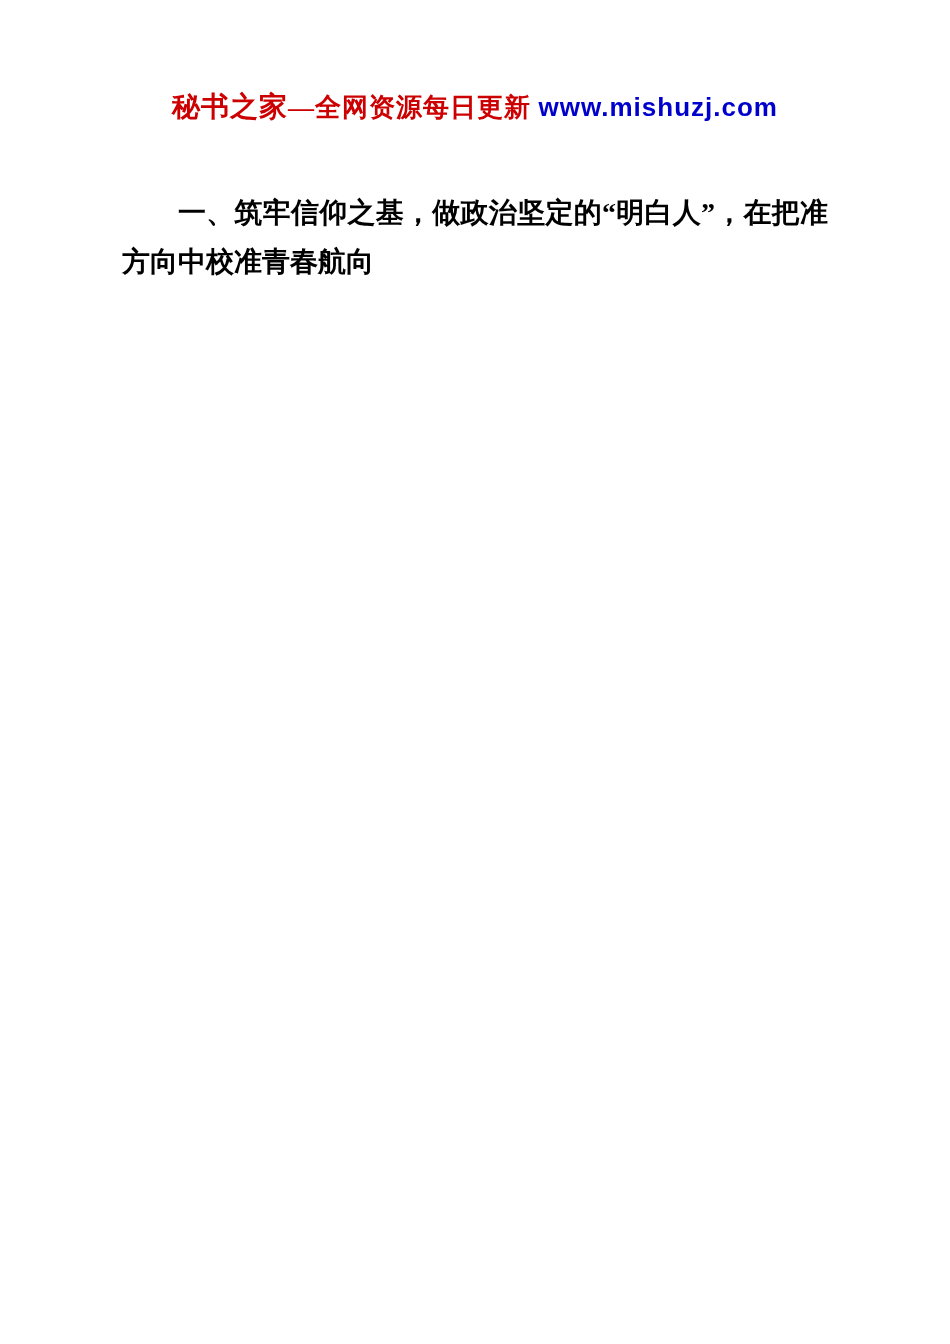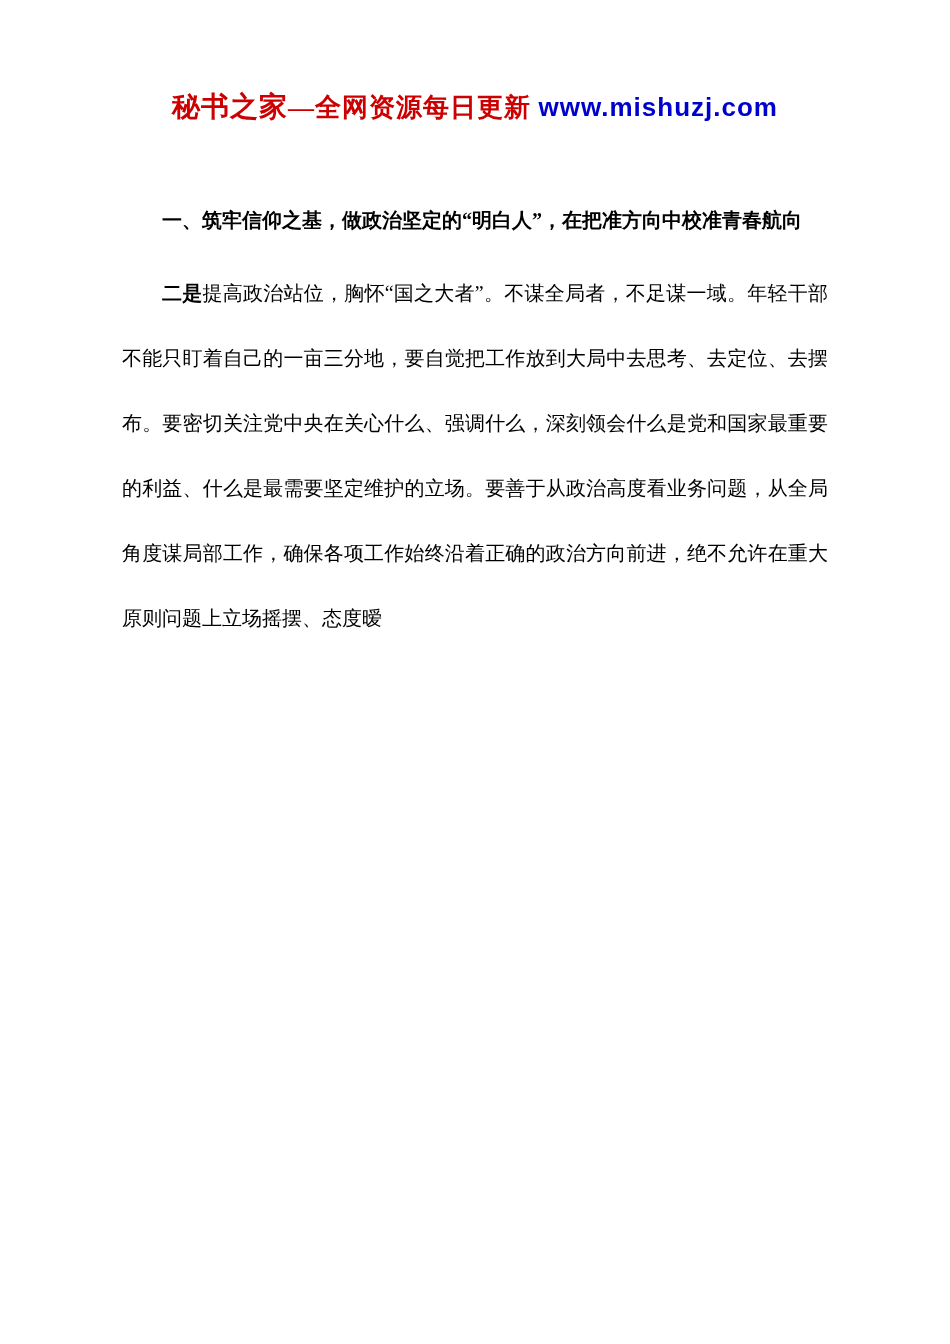--- a/index.html
+++ b/index.html
@@ -29,22 +29,22 @@
   .tagline {
     color: #cc0000;
   }
   .url {
     color: #0000cc;
     text-decoration: none;
     font-family: "Liberation Sans", "DejaVu Sans", sans-serif;
   }
   .doc-body {
     margin: 62px 122px 0 122px;
-    font-size: 20px;
-    line-height: 65px;
+    font-size: 28px;
+    line-height: 49px;
     text-align: justify;
     text-justify: inter-ideograph;
   }
   .doc-body p {
     text-indent: 2em;
     margin-bottom: 8px;
   }
   .heading {
     font-weight: bold;
   }
@@ -60,17 +60,16 @@
   <div class="doc-header">
     <span class="brand">秘书之家</span><span class="tagline">—全网资源每日更新 </span><a class="url" href="#">www.mishuzj.com</a>
   </div>
 
   <div class="doc-body">
 
     <p class="heading">一、筑牢信仰之基，做政治坚定的“明白人”，在把准方向中校准青春航向</p>
 
 
 
-    <p><span class="lead">二是</span><span>提高政治站位，胸怀“国之大者”。不谋全局者，不足谋一域。年轻干部不能只盯着自己的一亩三分地，要自觉把工作放到大局中去思考、去定位、去摆布。要密切关注党中央在关心什么、强调什么，深刻领会什么是党和国家最重要的利益、什么是最需要坚定维护的立场。要善于从政治高度看业务问题，从全局角度谋局部工作，确保各项工作始终沿着正确的政治方向前进，绝不允许在重大原则问题上立场摇摆、态度暧</span></p>
 
   </div>
 
 </div>
 
 </body></html>

